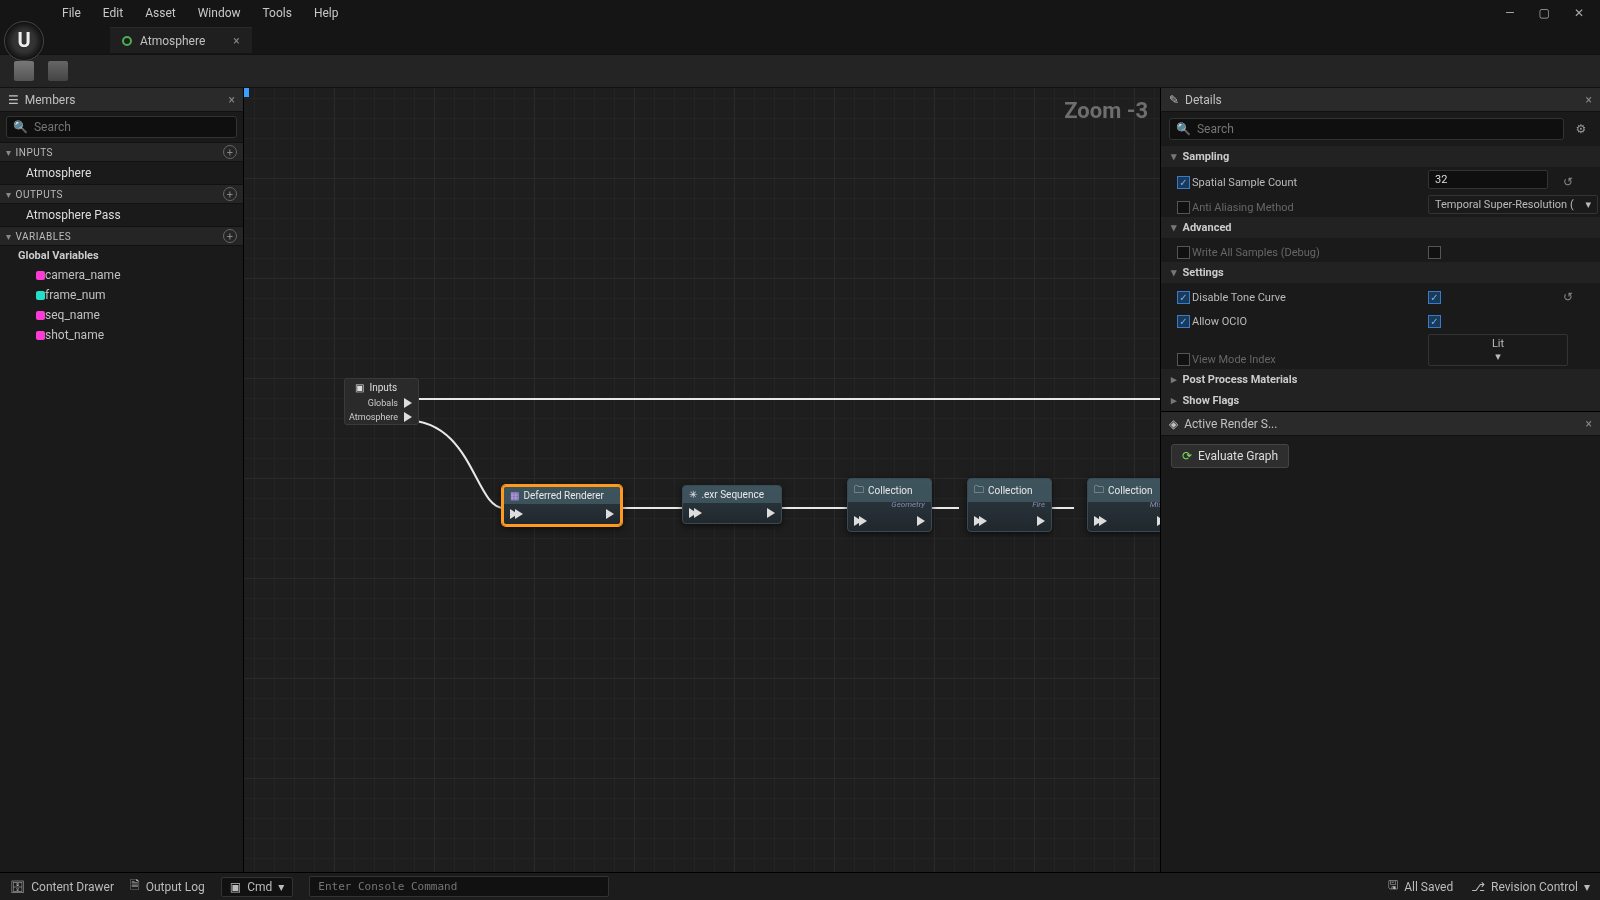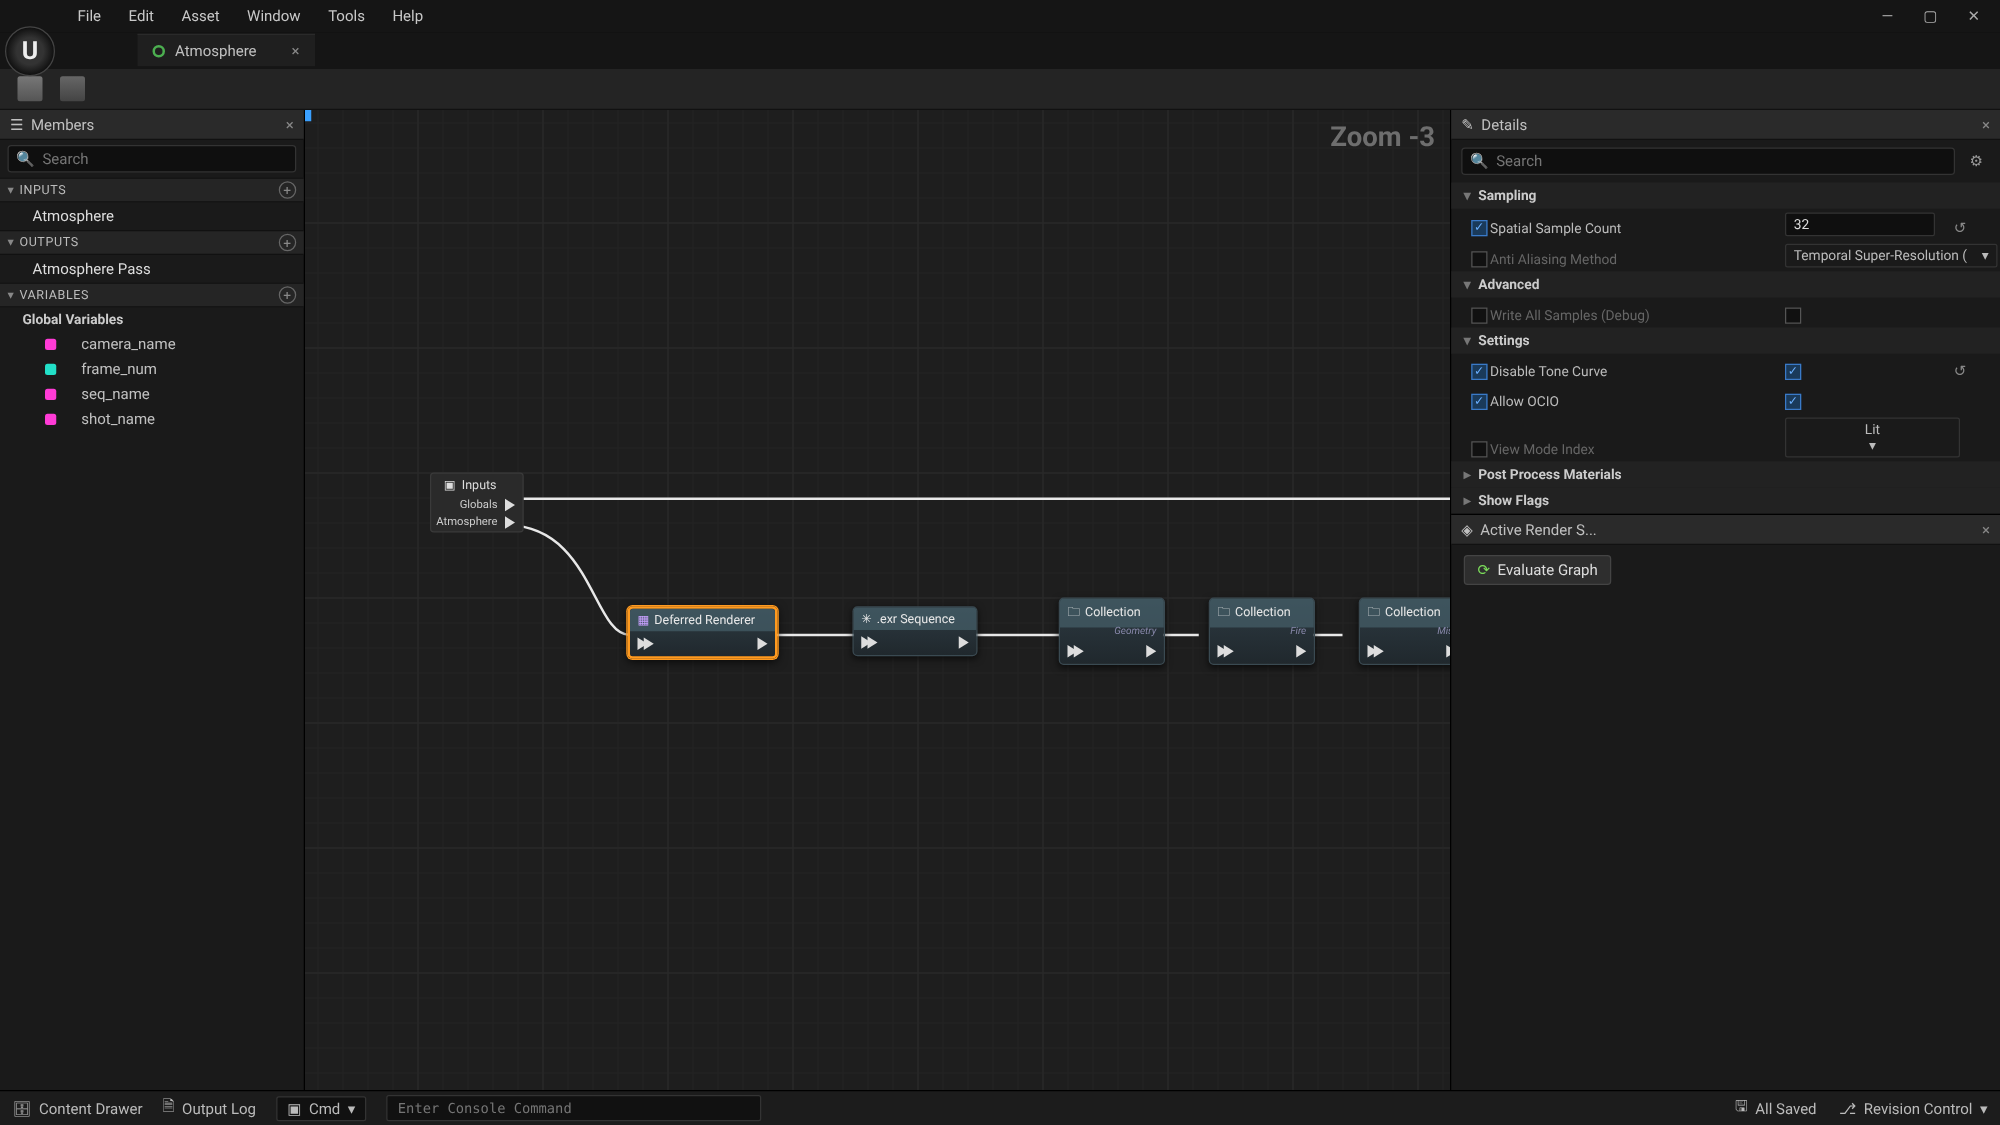--- a/index.html
+++ b/index.html
@@ -20,21 +20,21 @@
 .left { width: 244px; background: #1a1a1a; display: flex; flex-direction: column; border-right:1px solid #000;}
 .panel-tab { height: 24px; background: #2a2a2a; display: flex; align-items: center; padding: 0 8px; gap: 6px; font-size: 12px; border-bottom:1px solid #111;}
 .panel-tab .x { margin-left: auto; color: #888; cursor:pointer;}
 .search { display: flex; align-items: center; background: #0f0f0f; border: 1px solid #333; border-radius: 3px; margin: 4px 6px; height: 22px; padding: 0 6px; gap: 6px; }
 .search input { background: transparent; border: none; outline: none; color: #aaa; flex: 1; font-size: 12px; }
 .sect { background: #252525; height: 20px; display: flex; align-items: center; padding: 0 6px; font-size: 10px; letter-spacing: .5px; color: #bbb; border-top:1px solid #111; border-bottom:1px solid #111;}
 .sect .caret { margin-right: 4px; color:#888;}
 .sect .plus { margin-left: auto; width: 14px; height: 14px; border:1px solid #666; border-radius: 50%; display:flex; align-items:center; justify-content:center; color:#888; font-size:11px; cursor:pointer;}
 .row { padding: 4px 8px 4px 26px; font-size: 12px; color: #ddd; cursor:pointer;}
 .subhead { padding: 3px 8px 3px 18px; font-size: 11px; color: #ccc; font-weight:bold;}
-.varrow { padding: 3px 8px 3px 36px; font-size: 12px; display:flex; align-items:center; gap:20px;}
+.varrow { padding: 3px 8px 3px 36px; font-size: 12px; display:flex; align-items:center; gap:0;}
 .vd { width:9px; height:9px; border-radius:2px;}
 .magenta{background:#ff3bd6;} .cyan{background:#22e0c8;}
 .center { flex: 1; position: relative; background: #1e1e1e; overflow:hidden;}
 .grid-bg { position:absolute; inset:0;
   background-image:
     linear-gradient(#2a2a2a 1px, transparent 1px),
     linear-gradient(90deg,#2a2a2a 1px, transparent 1px),
     linear-gradient(#242424 1px, transparent 1px),
     linear-gradient(90deg,#242424 1px, transparent 1px);
   background-size: 100px 100px,100px 100px,20px 20px,20px 20px;

